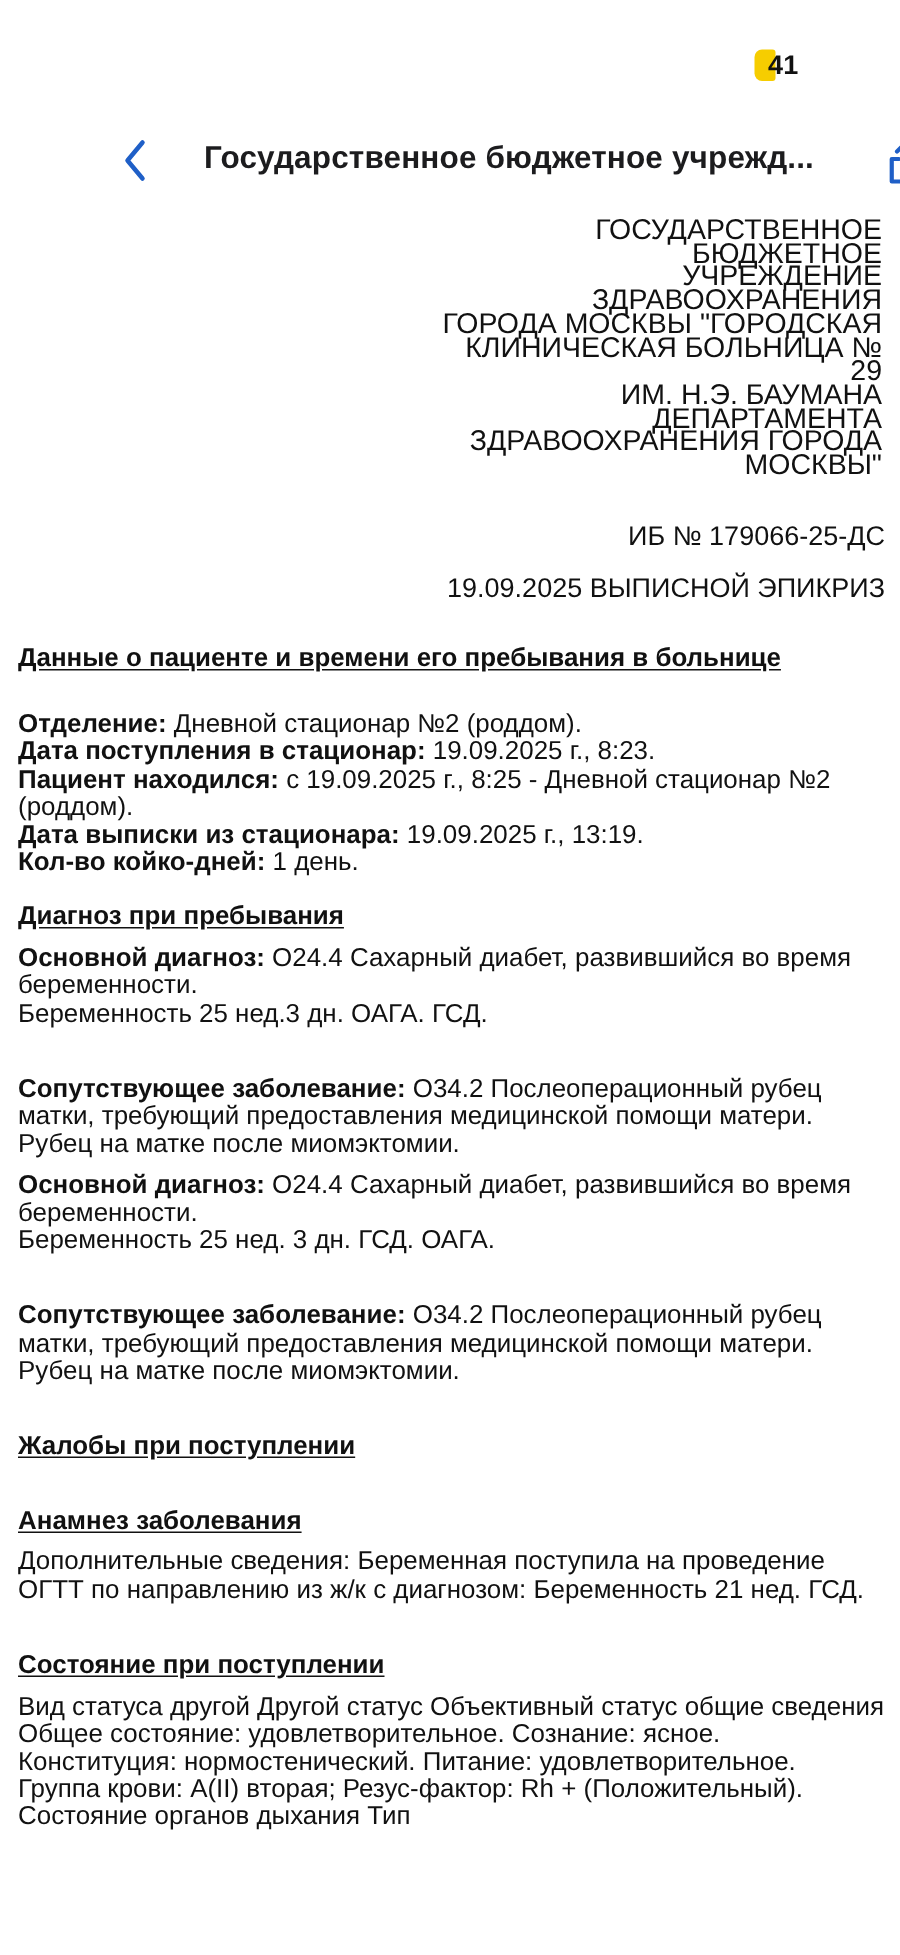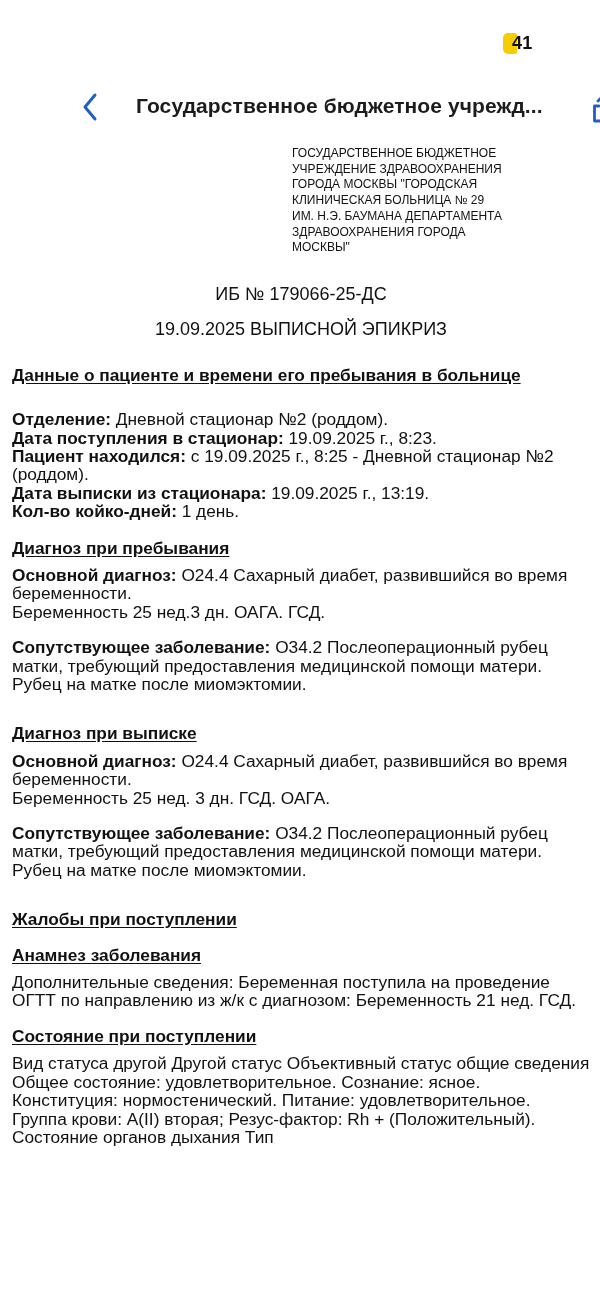--- a/index.html
+++ b/index.html
@@ -10,33 +10,33 @@
     .badge { position: absolute; left: 503px; top: 33px; height: 21px; display: flex; align-items: center; }
     .badge-bg { position: absolute; left: 0; top: 0; width: 14px; height: 21px; background: #f6cd00; border-radius: 5px 2px 2px 5px; }
     .badge-text { position: relative; font-family: "Liberation Sans", sans-serif; font-weight: bold; font-size: 18px; color: #111; padding-left: 9px; letter-spacing: 0.2px; }
 
     .nav-bar { position: absolute; top: 80px; left: 16px; width: 600px; height: 55px; margin-left: 31px; }
     .back-btn { position: absolute; left: 28px; top: 10px; width: 30px; height: 34px; cursor: pointer; display: flex; align-items: center; justify-content: center; }
     .nav-title { position: absolute; left: 89px; top: 14px; font-family: "Liberation Sans", sans-serif; font-size: 21px; font-weight: bold; color: #1c1c1e; white-space: nowrap; letter-spacing: 0.1px; }
     .share-btn { position: absolute; left: 540px; top: 8px; width: 34px; height: 40px; cursor: pointer; display: flex; align-items: center; justify-content: center; }
 
     .doc { position: absolute; top: 146px; left: 12px; width: 578px; font-family: "Liberation Sans", sans-serif; font-size: 17.3px; line-height: 18.4px; color: #111; }
-    .org { font-size: 12px; line-height: 15.7px; margin-left: 280px; padding-right: 2px; }
-    .center { text-align: center; font-size: 18px; }
+    .org { text-align: right; font-size: 19px; line-height: 15.7px; margin-left: 280px; padding-right: 2px; }
+    .center { text-align: right; font-size: 18px; }
     .ib { margin-top: 29px; }
     .title { margin-top: 17px; }
     .sec-heading { font-weight: bold; text-decoration: underline; text-underline-offset: 2px; }
     .sec1 { margin-top: 27px; }
     .p { }
     .b { font-weight: bold; }
     .patient-block { margin-top: 26px; }
     .gap-s { margin-top: 9px; }
     .gap-m { margin-top: 18px; }
     .gap-l { margin-top: 31px; }
-    .gap-x { margin-top: 17px; }
+    .gap-x { margin-top: 32px; }
   </style>
 </head>
 <body>
 
 <div class="status-bar">
   <div class="badge">
     <div class="badge-bg"></div>
     <span class="badge-text">41</span>
   </div>
 </div>
@@ -80,21 +80,20 @@
     <div class="p"><span class="b">Дата выписки из стационара:</span><span> 19.09.2025 г., 13:19.</span></div>
     <div class="p"><span class="b">Кол-во койко-дней:</span><span> 1 день.</span></div>
   </div>
 
   <div class="sec-heading gap-m">Диагноз при пребывания</div>
   <div class="p gap-s"><span class="b">Основной диагноз:</span><span> O24.4 Сахарный диабет, развившийся во время беременности.</span></div>
   <div class="p">Беременность 25 нед.3 дн. ОАГА. ГСД.</div>
   <div class="p gap-x"><span class="b">Сопутствующее заболевание:</span><span> O34.2 Послеоперационный рубец матки, требующий предоставления медицинской помощи матери.</span></div>
   <div class="p">Рубец на матке после миомэктомии.</div>
 
-  <div class="sec-heading gap-l">Диагноз при выписке</div>
   <div class="p gap-s"><span class="b">Основной диагноз:</span><span> O24.4 Сахарный диабет, развившийся во время беременности.</span></div>
   <div class="p">Беременность 25 нед. 3 дн. ГСД. ОАГА.</div>
   <div class="p gap-x"><span class="b">Сопутствующее заболевание:</span><span> O34.2 Послеоперационный рубец матки, требующий предоставления медицинской помощи матери.</span></div>
   <div class="p">Рубец на матке после миомэктомии.</div>
 
   <div class="sec-heading gap-l">Жалобы при поступлении</div>
 
   <div class="sec-heading gap-x">Анамнез заболевания</div>
   <div class="p gap-s">Дополнительные сведения: Беременная поступила на проведение ОГТТ по направлению из ж/к с диагнозом: Беременность 21 нед. ГСД.</div>
 

